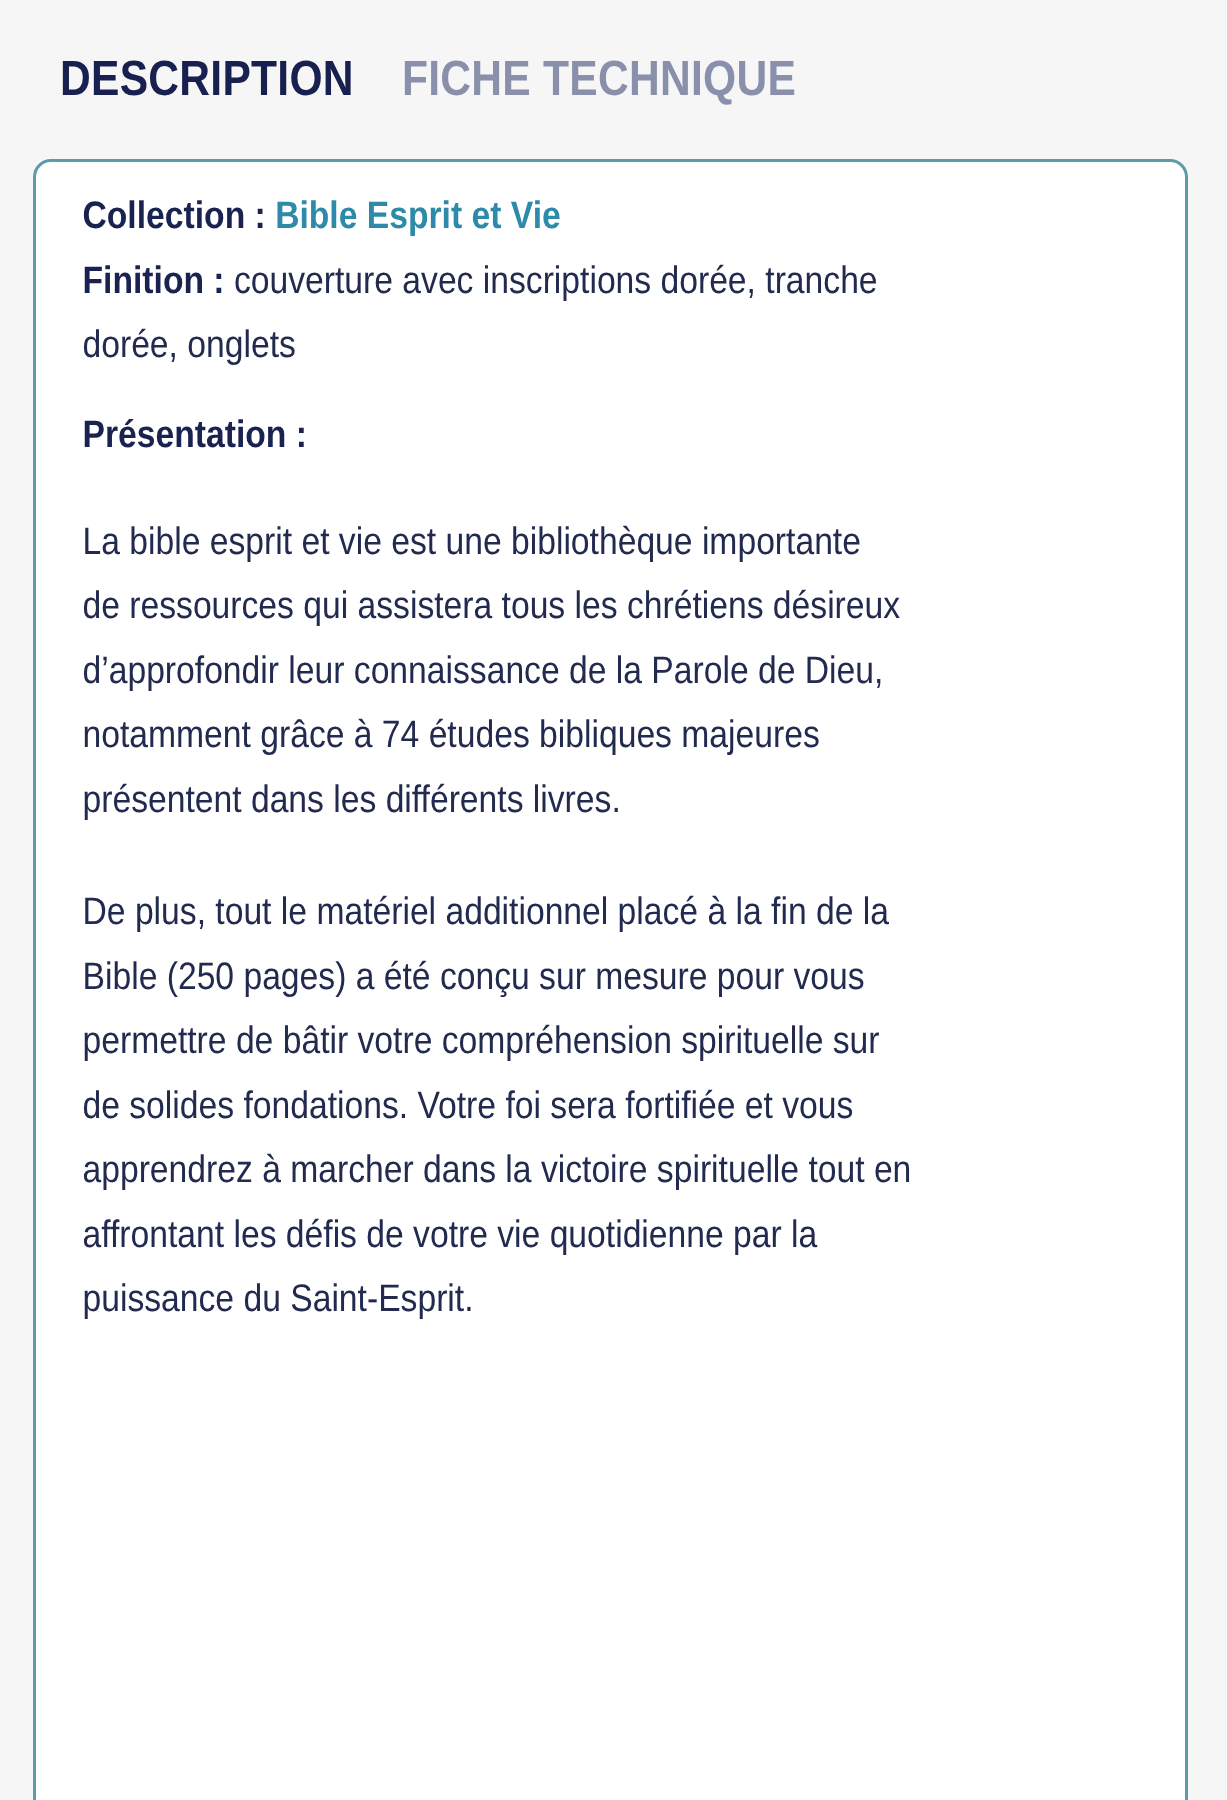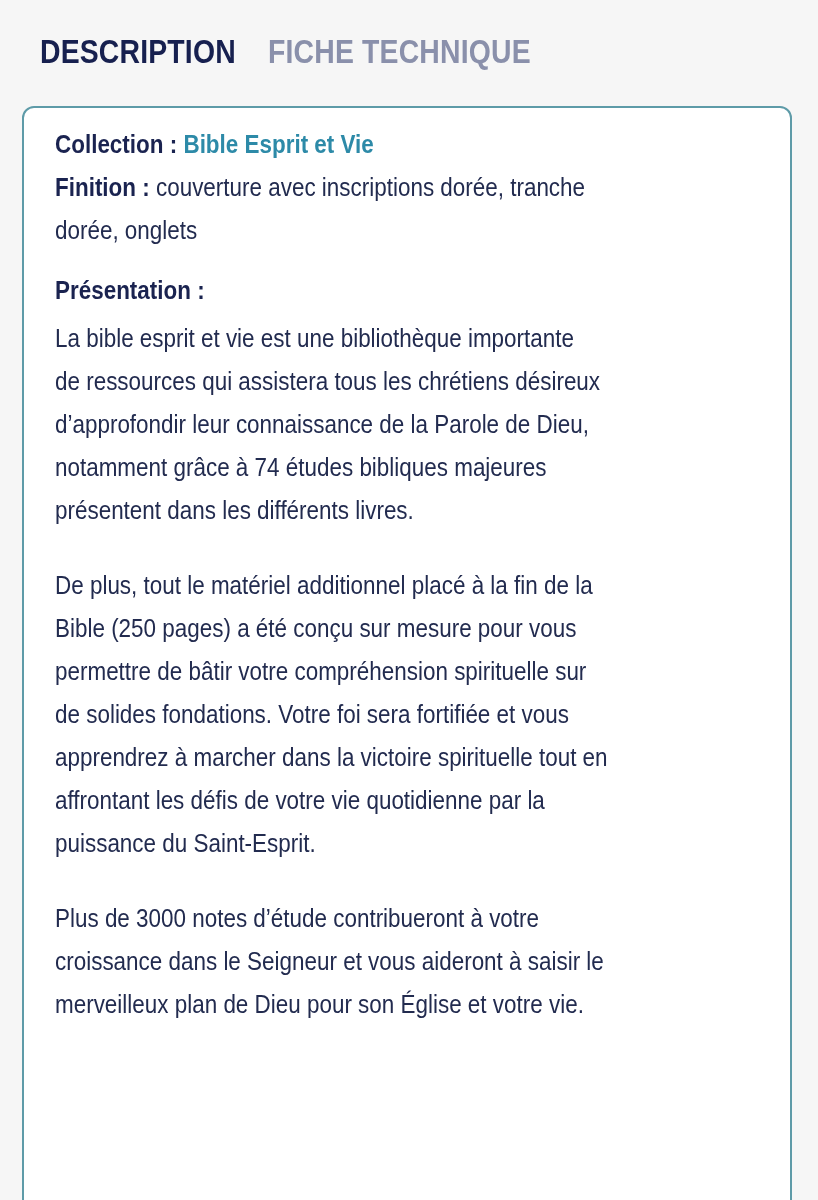--- a/index.html
+++ b/index.html
@@ -56,21 +56,21 @@
       font-size: 25.5px;
       line-height: 43px;
       white-space: nowrap;
       transform: scaleX(0.88);
       transform-origin: left center;
       color: #222b4f;
     }
     .label { font-weight: bold; color: #1a2350; }
     .link { color: #2d8aa8; font-weight: bold; cursor: pointer; }
     .heading { font-weight: bold; color: #1a2350; margin-top: 17px; }
-    .para { margin-top: 5px; }
+    .para { margin-top: 28px; }
     .para + .para { margin-top: 32px; }
   </style>
 </head>
 <body>
 
 <div class="tabs">
   <div class="tab active">DESCRIPTION</div>
   <div class="tab inactive">FICHE TECHNIQUE</div>
 </div>
 
@@ -100,19 +100,14 @@
   <div class="para">
     <div class="line">De plus, tout le matériel additionnel placé à la fin de la</div>
     <div class="line">Bible (250 pages) a été conçu sur mesure pour vous</div>
     <div class="line">permettre de bâtir votre compréhension spirituelle sur</div>
     <div class="line">de solides fondations. Votre foi sera fortifiée et vous</div>
     <div class="line">apprendrez à marcher dans la victoire spirituelle tout en</div>
     <div class="line">affrontant les défis de votre vie quotidienne par la</div>
     <div class="line">puissance du Saint-Esprit.</div>
   </div>
 
-  <div class="para">
-    <div class="line">Plus de 3000 notes d’étude contribueront à votre</div>
-    <div class="line">croissance dans le Seigneur et vous aideront à saisir le</div>
-    <div class="line">merveilleux plan de Dieu pour son Église et votre vie.</div>
-  </div>
 
 </div>
 
 </body></html>

